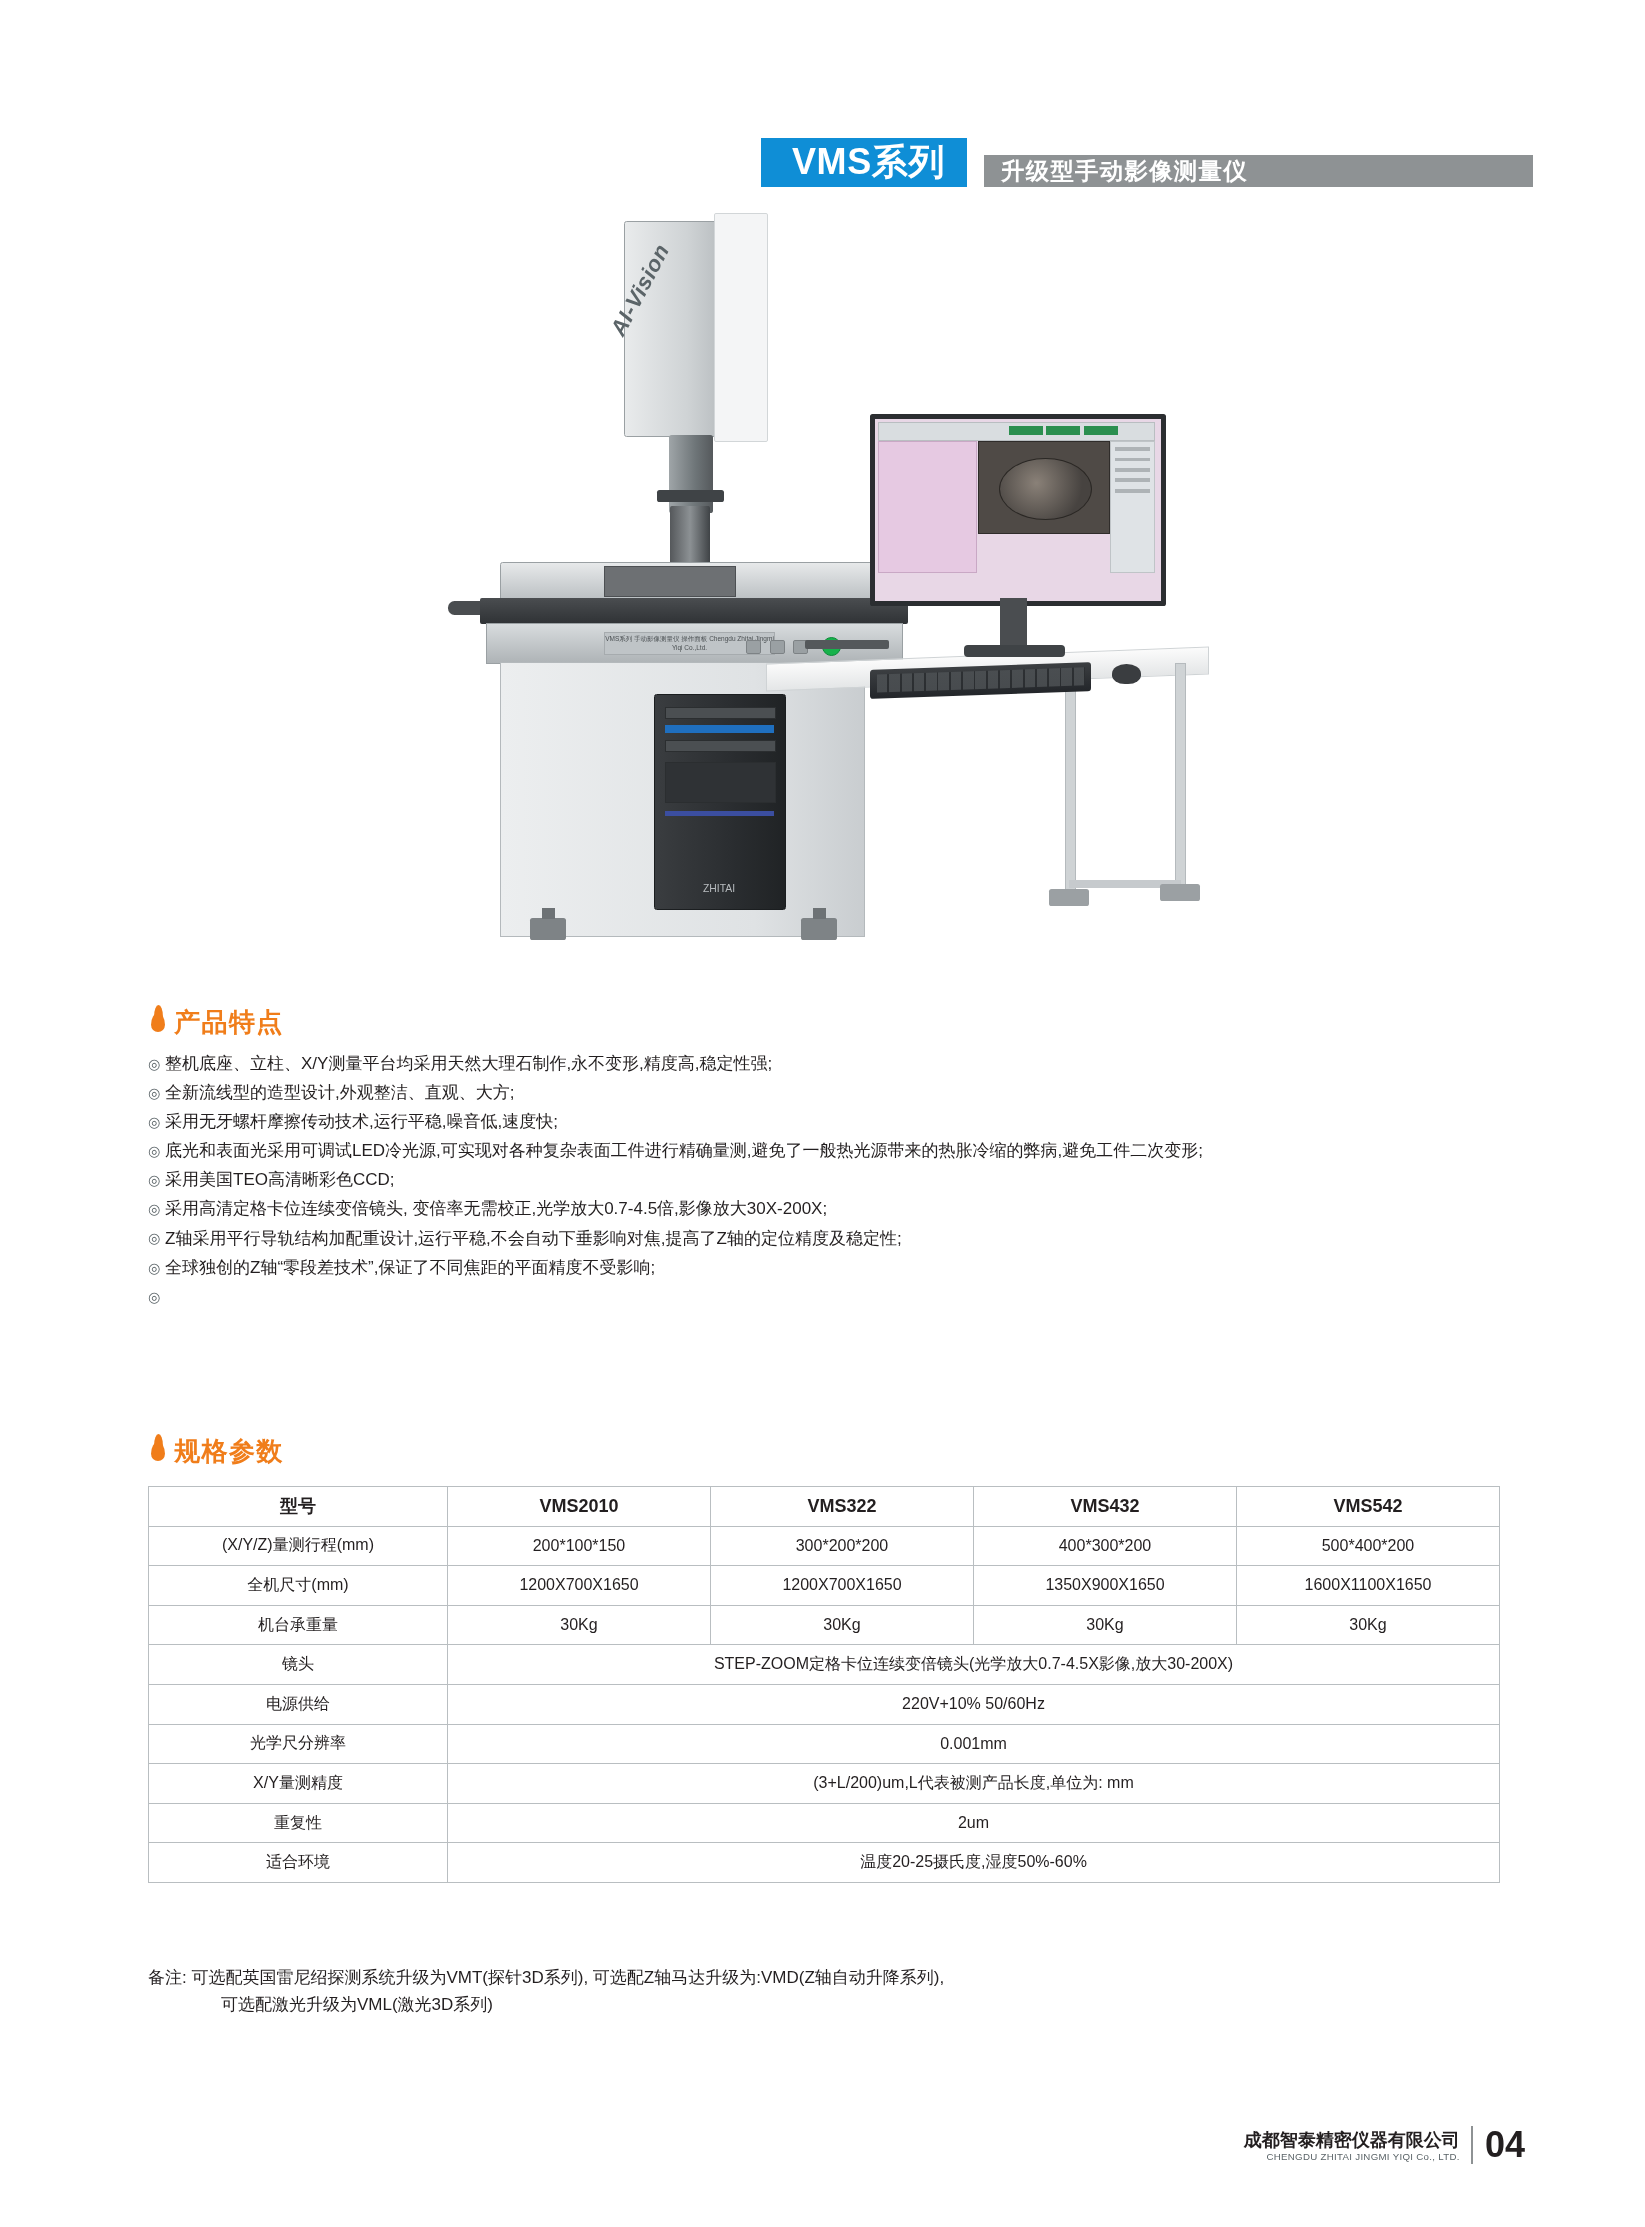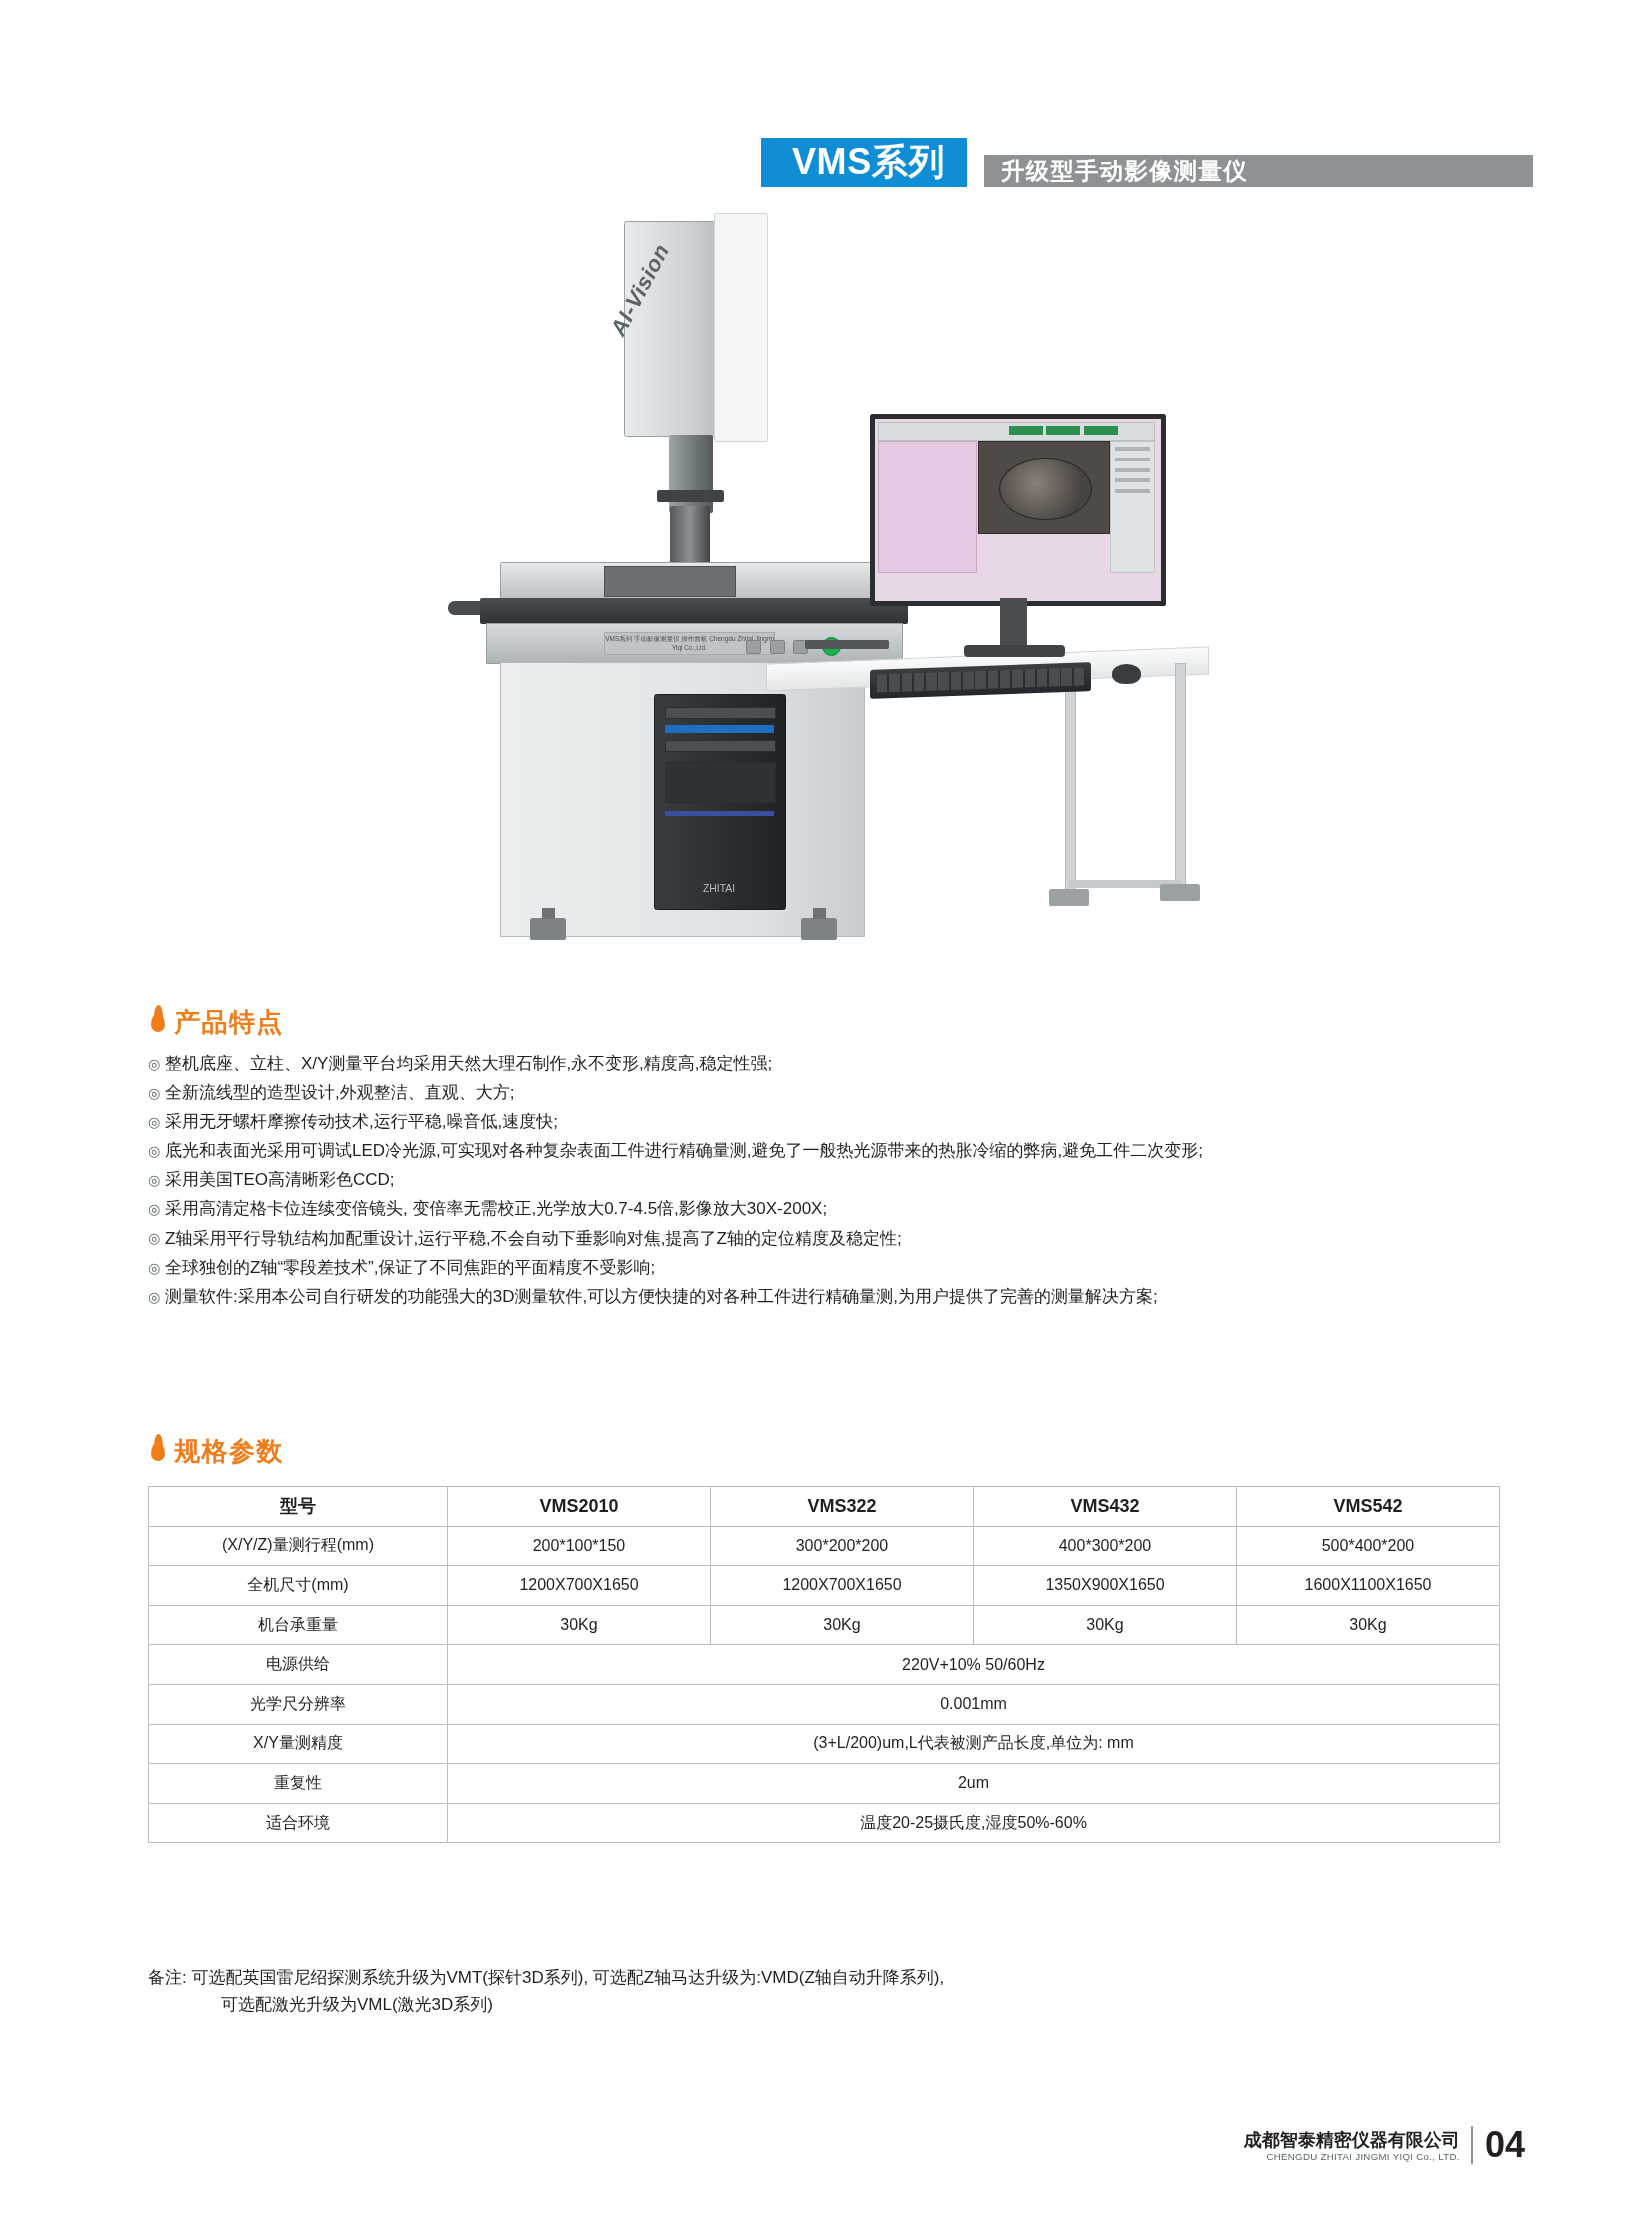--- a/index.html
+++ b/index.html
@@ -717,21 +717,20 @@
   <div class="feat-row">
     <span class="bullet">◎</span>
     <span class="feat-text">Z轴采用平行导轨结构加配重设计,运行平稳,不会自动下垂影响对焦,提高了Z轴的定位精度及稳定性;</span>
   </div>
   <div class="feat-row">
     <span class="bullet">◎</span>
     <span class="feat-text">全球独创的Z轴“零段差技术”,保证了不同焦距的平面精度不受影响;</span>
   </div>
   <div class="feat-row">
     <span class="bullet">◎</span>
-    <span class="feat-text">测量软件:采用本公司自行研发的功能强大的3D测量软件,可以方便快捷的对各种工件进行精确量测,为用户提供了完善的测量解决方案;</span>
   </div>
 </div>
 
 <div class="sec-head" id="spec-head">
   <span class="drop"></span>
   <span class="sec-title">规格参数</span>
 </div>
 
 <div class="spec-wrap">
   <table class="spec">
@@ -767,20 +766,24 @@
       </tr>
       <tr>
         <td>机台承重量</td>
         <td>30Kg</td>
         <td>30Kg</td>
         <td>30Kg</td>
         <td>30Kg</td>
       </tr>
 
       <tr>
+        <td>镜头</td>
+        <td colspan="4">STEP-ZOOM定格卡位连续变倍镜头(光学放大0.7-4.5X影像,放大30-200X)</td>
+      </tr>
+      <tr>
         <td>电源供给</td>
         <td colspan="4">220V+10% 50/60Hz</td>
       </tr>
       <tr>
         <td>光学尺分辨率</td>
         <td colspan="4">0.001mm</td>
       </tr>
       <tr>
         <td>X/Y量测精度</td>
         <td colspan="4">(3+L/200)um,L代表被测产品长度,单位为: mm</td>

